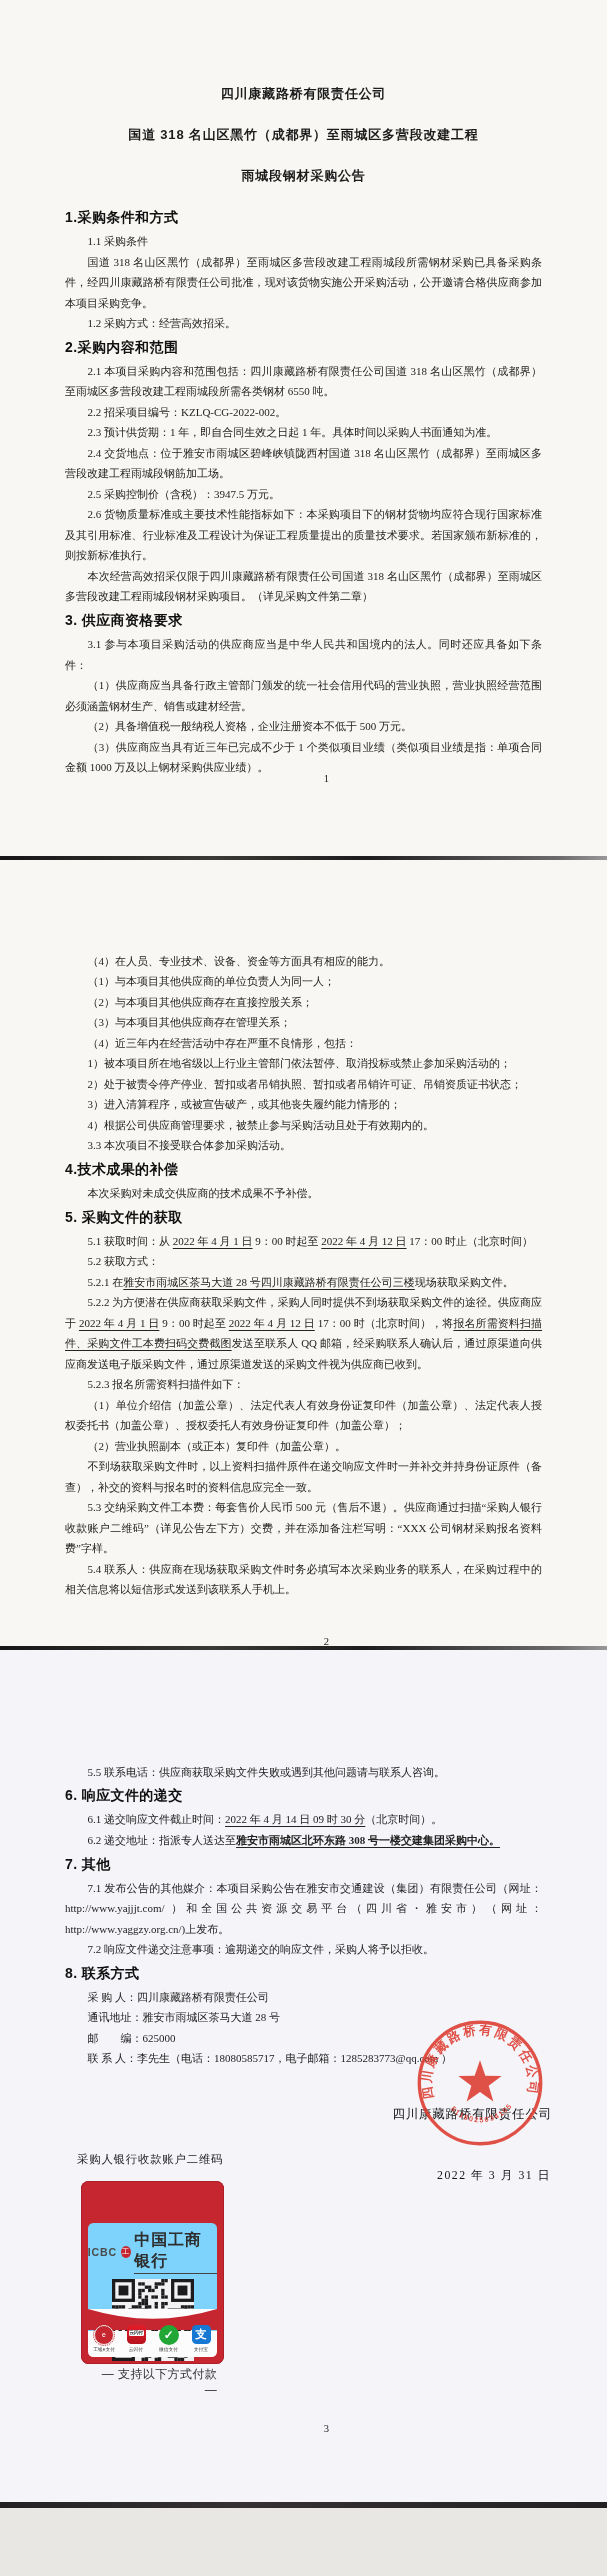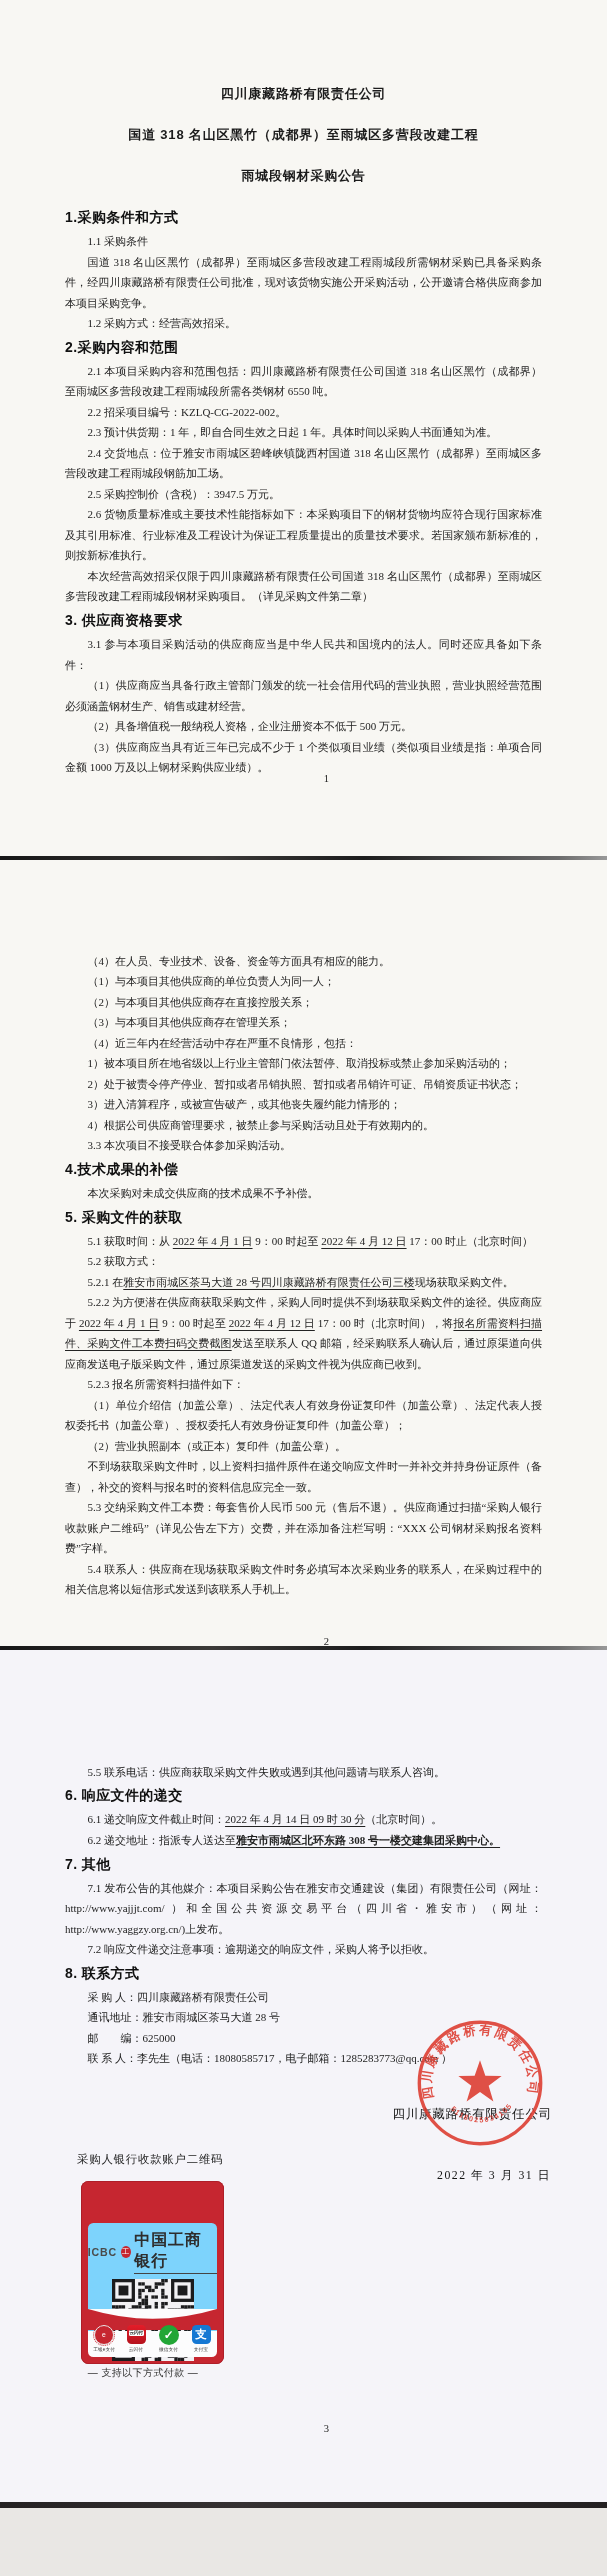--- a/index.html
+++ b/index.html
@@ -31,21 +31,21 @@
 
   
   .qr-label{position:absolute;left:77px;top:502px;font-size:11.4px;color:#222;letter-spacing:0.8px;}
   .card{position:absolute;left:81px;top:531px;width:143px;height:183px;background:#c62630;border-radius:7.6px;box-shadow:inset 0 0 0 0.8px #a81d27;}
   .card-top{position:absolute;left:6.8px;right:6.8px;top:6.8px;height:121px;background:#7dd3fc;border-radius:5.3px 5.3px 0 0;margin-top:36px;}
   .card-header{display:flex;align-items:center;justify-content:center;gap:3.8px;margin-top:6.8px;}
   .icbc-abbr{font-family:"Liberation Sans",sans-serif;font-weight:bold;font-size:10.6px;color:#4a4a4a;letter-spacing:0.8px;}
   .icbc-logo{width:12px;height:12px;border-radius:50%;background:#c62630;color:#fff;font-size:7.6px;line-height:12px;text-align:center;font-family:"Liberation Sans",sans-serif;}
   .icbc-name{font-family:"Liberation Sans",sans-serif;font-weight:bold;font-size:16px;color:#2e2e2e;border-bottom:1.1px solid #444;padding-bottom:0.8px;letter-spacing:0.8px;}
   .qr-box{width:82px;height:82px;margin:5.3px auto 0;background:#f2f1f4;}
-  .support-text{text-align:left;font-family:"Liberation Sans",sans-serif;font-size:10px;color:#333;margin-top:4.6px;letter-spacing:0.4px;}
+  .support-text{text-align:right;font-family:"Liberation Sans",sans-serif;font-size:12px;color:#333;margin-top:4.6px;letter-spacing:0.4px;}
   .card-band{position:absolute;left:6.8px;right:6.8px;top:128px;height:21px;}
   .card-icons{position:absolute;left:6.8px;right:6.8px;top:150px;bottom:6.8px;background:#fcfcfd;border-radius:0 0 5.3px 5.3px;display:flex;justify-content:space-evenly;align-items:flex-start;padding-top:0;}
   .pay-item{display:flex;flex-direction:column;align-items:center;width:25%;margin-top:-6px;}
   .pay-icon{width:20px;height:20px;display:flex;align-items:center;justify-content:center;}
   .pay-label{font-family:"Liberation Sans",sans-serif;font-size:5.3px;color:#3a3a3a;margin-top:1.5px;white-space:nowrap;transform:scale(.9);}
   .icon-eicbc{width:18px;height:18px;border-radius:50%;background:#c62630;border:1.5px solid #e8e8e8;outline:1.5px dotted #c62630;outline-offset:-0.8px;color:#fff;font-size:6.8px;line-height:18px;text-align:center;font-family:"Liberation Sans",sans-serif;}
   .icon-ysf{width:19px;height:19px;border-radius:4.6px;background:linear-gradient(#e31d29,#b5121d);color:#fff;font-size:5.3px;font-weight:bold;text-align:center;line-height:7.6px;padding-top:2.3px;box-sizing:border-box;font-family:"Liberation Sans",sans-serif;}
   .icon-ysf span{display:block;background:#fff;color:#1a1a1a;font-size:4.6px;margin:2.3px 2.3px 0;border-radius:1.5px;line-height:6px;}
   .icon-wx{width:20px;height:20px;border-radius:50%;background:#22a636;color:#fff;font-size:12px;font-weight:bold;line-height:20px;text-align:center;font-family:"Liberation Sans",sans-serif;}
   .icon-ali{width:19px;height:19px;border-radius:4.6px;background:#1678d3;color:#fff;font-size:11.4px;font-weight:bold;line-height:19px;text-align:center;font-family:"Liberation Sans",sans-serif;}

